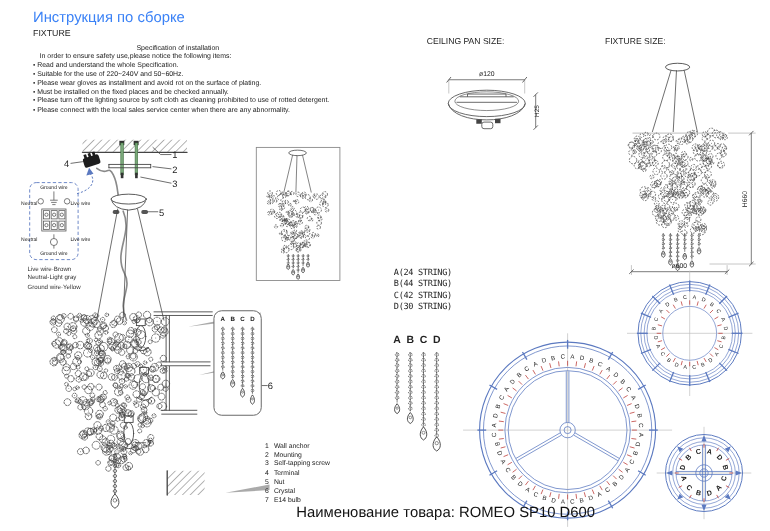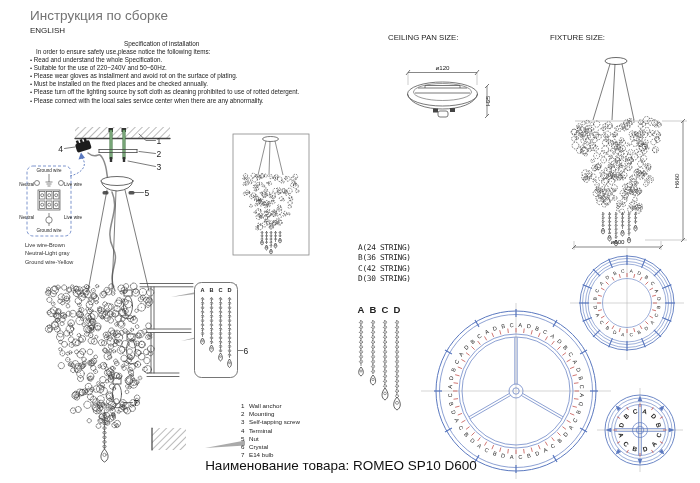--- a/index.html
+++ b/index.html
@@ -1,36 +1,36 @@
 <!DOCTYPE html>
 <html><head>
 <meta charset="utf-8">
 <style>
   html,body{margin:0;padding:0;background:#fff;}
   #page{position:relative;width:700px;height:483px;background:#fff;overflow:hidden;
         font-family:"Liberation Sans",sans-serif;color:#222;}
   #art{position:absolute;left:0;top:0;}
   .abs{position:absolute;white-space:nowrap;}
-  .title-left{left:30px;top:8px;font-size:13.5px;color:#737373;}
+  .title-left{left:30px;top:8px;font-size:13.5px;color:#3b82f6;}
   .lang{left:30px;top:26px;font-size:8px;color:#222;}
   .spec-head{left:124px;top:40px;font-size:6.4px;}
   .spec-intro{left:36px;top:48px;font-size:6.3px;}
   .bullets{left:30px;top:55.5px;font-size:6.3px;line-height:7.2px;}
   .bullets div::before{content:"• ";font-size:6px;}
   .title-right{left:557px;top:6px;font-size:11.5px;color:#111;}
   .pan-label{left:388px;top:33px;font-size:7.8px;}
   .fix-label{left:504px;top:33px;font-size:7.8px;margin-left:46px;}
   .counts{left:358px;top:243px;font-size:7.8px;line-height:10.4px;
           font-family:"DejaVu Sans Mono",monospace;font-weight:400;letter-spacing:-0.3px;}
   .abcd{left:355px;top:304px;font-size:9.5px;font-weight:bold;text-decoration:underline;}
   .abcd span{display:inline-block;width:12px;text-align:center;}
   .legend{left:25px;top:240.5px;font-size:5.6px;line-height:8.7px;color:#333;}
   .parts{left:241px;top:402px;font-size:6.2px;line-height:8.2px;}
   .parts .n{display:inline-block;width:8px;}
-  .footer{left:141px;top:458px;width:400px;text-align:center;font-size:13.5px;color:#111;}
+  .footer{left:141px;top:458px;width:400px;text-align:right;font-size:13.5px;color:#111;}
   svg text{font-family:"Liberation Sans",sans-serif;fill:#222;}
 </style>
 </head>
 <body>
 
 <div id="page">
 
 <svg id="art" width="700" height="483" viewBox="0 0 700 483">
   <defs>
     <pattern id="hatch" width="5" height="5" patternUnits="userSpaceOnUse" patternTransform="rotate(45)">
@@ -1900,41 +1900,41 @@
         <polygon points="640.0,464.5 642.3,458.9 637.7,458.9" fill="#5b79c0"></polygon>
         <polygon points="615.6,454.4 621.2,452.1 617.9,448.8" fill="#5b79c0"></polygon>
         <polygon points="605.5,430.0 611.1,432.3 611.1,427.7" fill="#5b79c0"></polygon>
         <polygon points="615.6,405.6 617.9,411.2 621.2,407.9" fill="#5b79c0"></polygon>
         <circle cx="640" cy="430" r="7.5" fill="none" stroke="#5b79c0" stroke-width="0.7"></circle>
         <circle cx="640" cy="430" r="3.8" fill="none" stroke="#5b79c0" stroke-width="0.7"></circle>
       </g>
 </svg>
 
 <div class="abs title-left">Инструкция по сборке</div>
-<div class="abs lang">ENGLISH</div>
+<div class="abs lang">FIXTURE</div>
 <div class="abs spec-head">Specification of installation</div>
 <div class="abs spec-intro">In order to ensure safety use,please notice the following items:</div>
 <div class="abs bullets">
   <div>Read and understand the whole Specification.</div>
   <div>Suitable for the use of 220~240V and 50~60Hz.</div>
   <div>Please wear gloves as installment and avoid rot on the surface of plating.</div>
   <div>Must be installed on the fixed places and be checked annually.</div>
   <div>Please turn off the lighting source by soft cloth as cleaning prohibited to use of rotted detergent.</div>
   <div>Please connect with the local sales service center when there are any abnormality.</div>
 </div>
 <div class="abs legend">
   <div>Live wire-Brown</div>
   <div>Neutral-Light gray</div>
   <div>Ground wire-Yellow</div>
 </div>
 <div class="abs pan-label">CEILING PAN SIZE:</div>
 <div class="abs fix-label">FIXTURE SIZE:</div>
 <div class="abs counts">
   <div>A(24 STRING)</div>
-  <div>B(36 STRING)</div>
+  <div>B(44 STRING)</div>
   <div>C(42 STRING)</div>
   <div>D(30 STRING)</div>
 </div>
 <div class="abs abcd">
   <span>A</span><span>B</span><span>C</span><span>D</span>
 </div>
 <div class="abs parts">
   <div><span class="n">1</span><span>Wall anchor</span></div>
   <div><span class="n">2</span><span>Mounting</span></div>
   <div><span class="n">3</span><span>Self-tapping screw</span></div>

